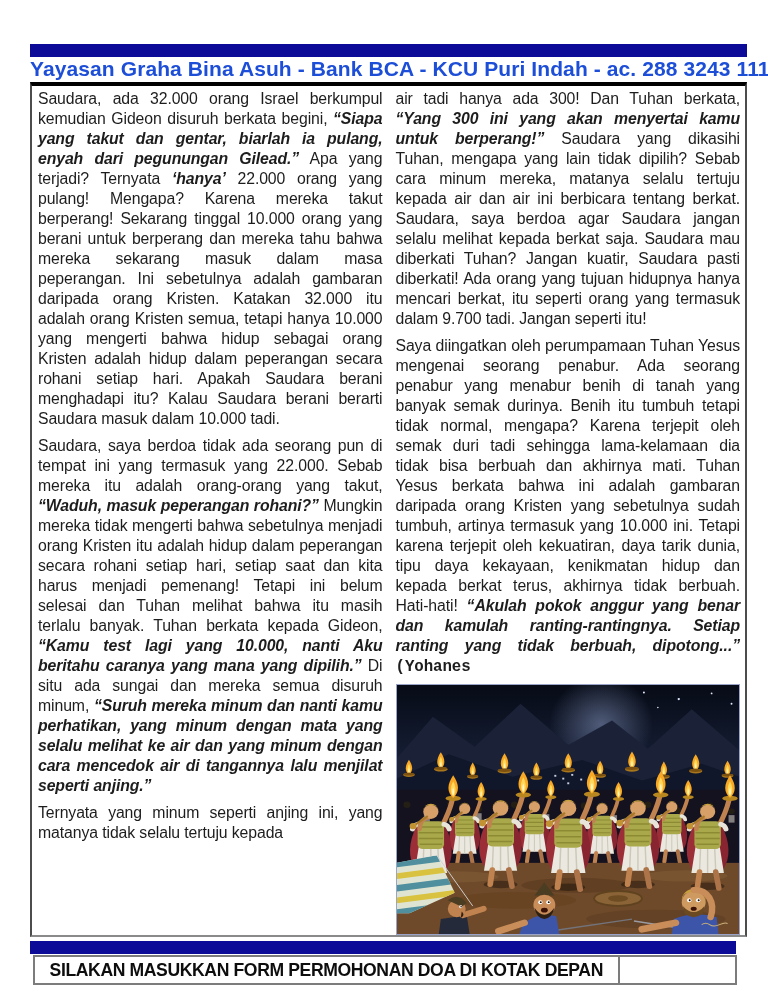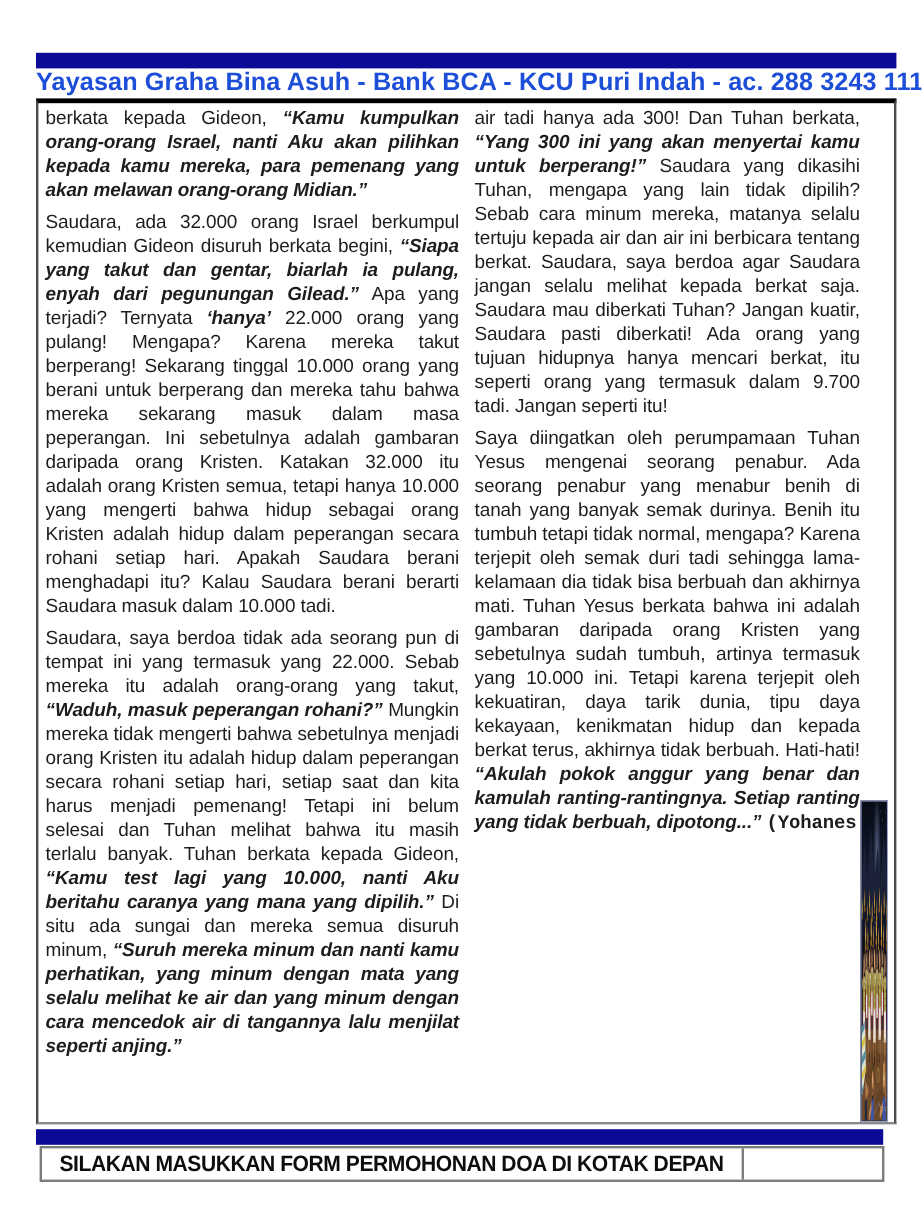--- a/index.html
+++ b/index.html
@@ -18,21 +18,21 @@
 
   .frame{ position:absolute; left:30px; top:82px; width:717px; height:855px; box-sizing:border-box;
     border-top:4px solid #000; border-left:2px solid #4c4c4c; border-right:2px solid #4c4c4c;
     border-bottom:2px solid #8a8a8a; background:#fff;
     padding:3px 5px 0 6px; display:flex; gap:13px; overflow:hidden; }
   .col{ flex:1; min-width:0; text-align:justify; font-size:15.8px; line-height:20px;
     color:var(--ink); letter-spacing:-0.1px; }
   .col p{ margin:0 0 7px 0; }
   .q{ font-weight:bold; font-style:italic; }
   .b{ font-weight:bold;font-family:Liberation Mono, monospace; }
-  .col-right{ display:flex; flex-direction:row; }
+  .col-right{ display:flex; flex-direction:column; }
   .illu-wrap{ margin-top:auto; width:100%; height:268px; overflow:hidden;
     border:1px solid #9aa4c8; box-sizing:border-box; background:#0a0f1d; }
   .illu-wrap svg{ display:block; width:100%; height:100%; }
 
   .bottom-bar{ position:absolute; left:30px; top:941px; width:706px; height:13px; background:var(--navy); }
   .footer-box{ position:absolute; left:33px; top:955px; width:704px; height:30px; box-sizing:border-box;
     border:2px solid #7c7c7c; background:#fff; display:flex;text-align:center; }
   .footer-main{ flex:1; display:flex; align-items:center; justify-content:center;
     border-right:2px solid #7c7c7c; }
   .footer-text{ font-weight:bold; font-size:18.5px; color:#0d0d0d; letter-spacing:-0.4px;
@@ -46,23 +46,23 @@
 
   <div class="top-bar"></div>
 
   <div class="header-line">
     <div class="header-title">Yayasan Graha Bina Asuh - Bank BCA -  KCU Puri Indah - ac. 288 3243 111</div>
     <div class="page-num">Halaman 3</div>
   </div>
 
   <div class="frame">
     <div class="col">
-        <p><span>berkata kepada Gideon, </span><span class="q">“Kamu kumpulkan orang-orang Israel, nanti Aku akan pilihkan kepada kamu mereka, para pemenang yang akan melawan orang-orang Midian.”</span></p>
         <p><span>Saudara, ada 32.000 orang Israel berkumpul kemudian Gideon disuruh berkata begini, </span><span class="q">“Siapa yang takut dan gentar, biarlah ia pulang, enyah dari pegunungan Gilead.”</span><span> Apa yang terjadi? Ternyata </span><span class="q">‘hanya’</span><span> 22.000 orang yang pulang! Mengapa? Karena mereka takut berperang! Sekarang tinggal 10.000 orang yang berani untuk berperang dan mereka tahu bahwa mereka sekarang masuk dalam masa peperangan. Ini sebetulnya adalah gambaran daripada orang Kristen. Katakan 32.000 itu adalah orang Kristen semua, tetapi hanya 10.000 yang mengerti bahwa hidup sebagai orang Kristen adalah hidup dalam peperangan secara rohani setiap hari. Apakah Saudara berani menghadapi itu? Kalau Saudara berani berarti Saudara masuk dalam 10.000 tadi.</span></p>
         <p><span>Saudara, saya berdoa tidak ada seorang pun di tempat ini yang termasuk yang 22.000. Sebab mereka itu adalah orang-orang yang takut, </span><span class="q">“Waduh, masuk peperangan rohani?”</span><span> Mungkin mereka tidak mengerti bahwa sebetulnya menjadi orang Kristen itu adalah hidup dalam peperangan secara rohani setiap hari, setiap saat dan kita harus menjadi pemenang! Tetapi ini belum selesai dan Tuhan melihat bahwa itu masih terlalu banyak. Tuhan berkata kepada Gideon, </span><span class="q">“Kamu test lagi yang 10.000, nanti Aku beritahu caranya yang mana yang dipilih.”</span><span> Di situ ada sungai dan mereka semua disuruh minum, </span><span class="q">“Suruh mereka minum dan nanti kamu perhatikan, yang minum dengan mata yang selalu melihat ke air dan yang minum dengan cara mencedok air di tangannya lalu menjilat seperti anjing.”</span></p>
+        <p><span>Ternyata yang minum seperti anjing ini, yang matanya tidak selalu tertuju kepada</span></p>
       </div>
 
     <div class="col col-right">
       <div>
           <p><span>air tadi hanya ada 300! Dan Tuhan berkata, </span><span class="q">“Yang 300 ini yang akan menyertai kamu untuk berperang!”</span><span> Saudara yang dikasihi Tuhan, mengapa yang lain tidak dipilih? Sebab cara minum mereka, matanya selalu tertuju kepada air dan air ini berbicara tentang berkat. Saudara, saya berdoa agar Saudara jangan selalu melihat kepada berkat saja. Saudara mau diberkati Tuhan? Jangan kuatir, Saudara pasti diberkati! Ada orang yang tujuan hidupnya hanya mencari berkat, itu seperti orang yang termasuk dalam 9.700 tadi. Jangan seperti itu!</span></p>
           <p><span>Saya diingatkan oleh perumpamaan Tuhan Yesus mengenai seorang penabur. Ada seorang penabur yang menabur benih di tanah yang banyak semak durinya. Benih itu tumbuh tetapi tidak normal, mengapa? Karena terjepit oleh semak duri tadi sehingga lama-kelamaan dia tidak bisa berbuah dan akhirnya mati. Tuhan Yesus berkata bahwa ini adalah gambaran daripada orang Kristen yang sebetulnya sudah tumbuh, artinya termasuk yang 10.000 ini. Tetapi karena terjepit oleh kekuatiran, daya tarik dunia, tipu daya kekayaan, kenikmatan hidup dan kepada berkat terus, akhirnya tidak berbuah. Hati-hati! </span><span class="q">“Akulah pokok anggur yang benar dan kamulah ranting-rantingnya. Setiap ranting yang tidak berbuah, dipotong...” </span><span class="b">(Yohanes</span></p>
         </div>
 
       <div class="illu-wrap" role="img" aria-label="Night-time painting of Gideon's 300 soldiers holding up flaming torches and blowing trumpets on a mountainside while panicked Midianite soldiers flee past tents in the foreground">
         <svg viewBox="0 0 344 266" preserveAspectRatio="none">

